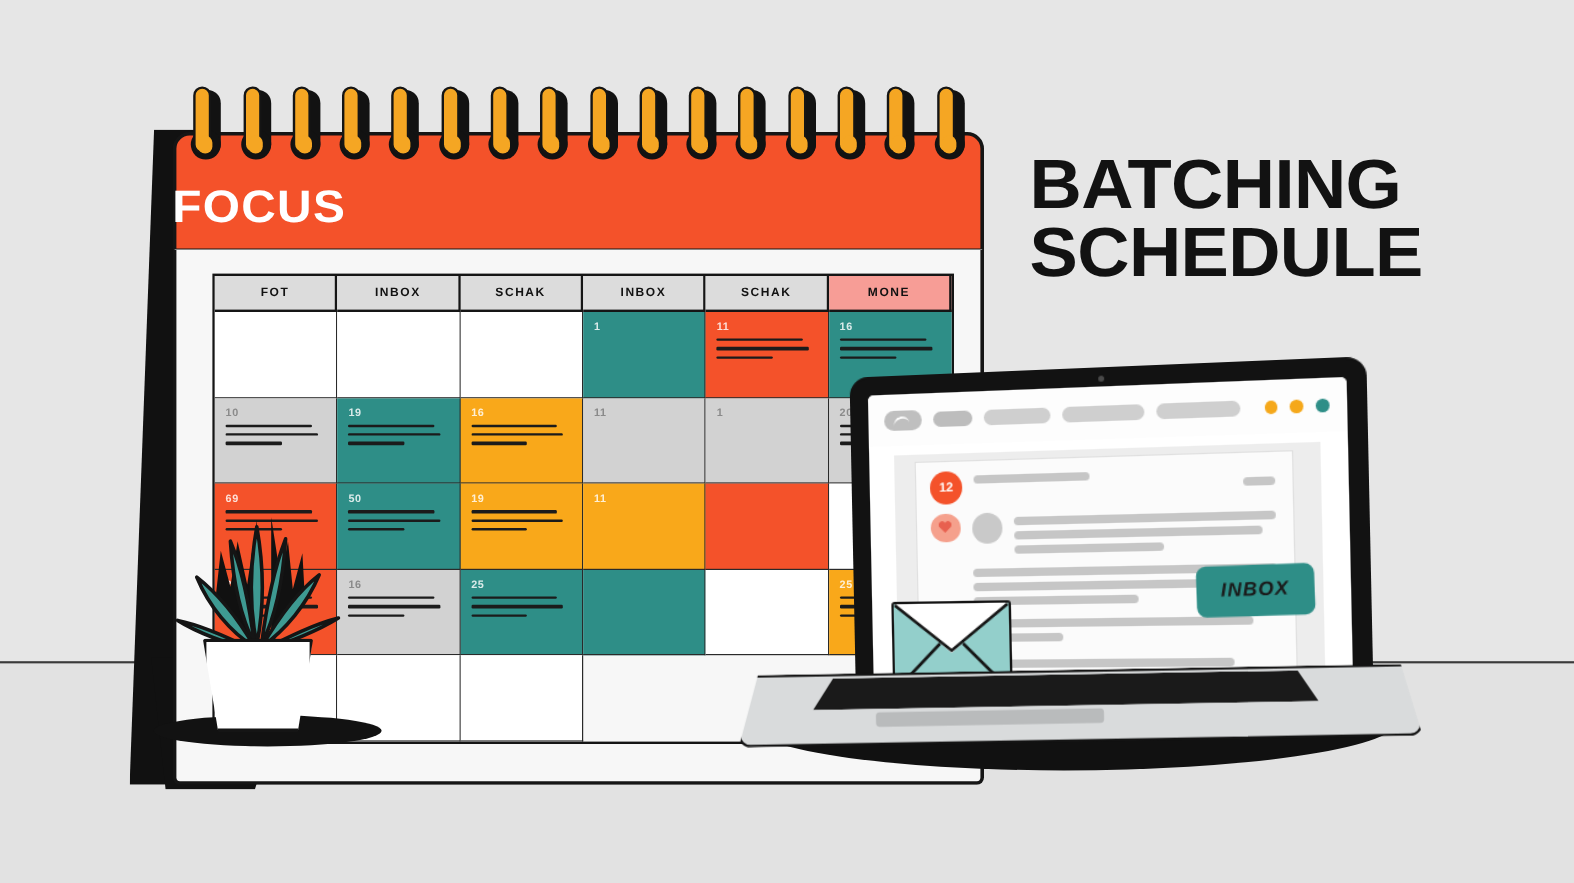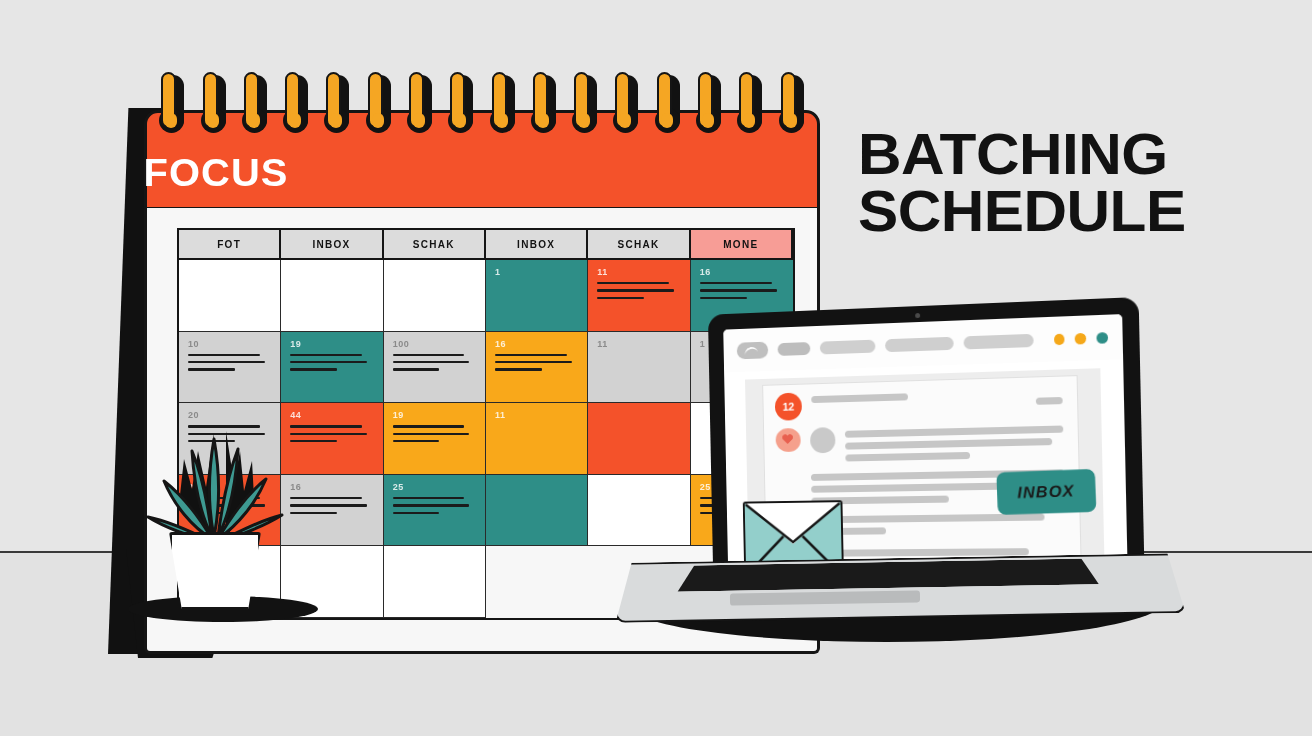--- a/index.html
+++ b/index.html
@@ -417,28 +417,20 @@
             </div>
           </div>
           <div class="cell teal">
             <span class="daynum">19</span>
             <div class="bars">
               <div class="bar w1"></div>
               <div class="bar w2"></div>
               <div class="bar w3"></div>
             </div>
           </div>
-          <div class="cell gray">
-            <span class="daynum">100</span>
-            <div class="bars">
-              <div class="bar w1"></div>
-              <div class="bar w2"></div>
-              <div class="bar w3"></div>
-            </div>
-          </div>
           <div class="cell yellow">
             <span class="daynum">16</span>
             <div class="bars">
               <div class="bar w1"></div>
               <div class="bar w2"></div>
               <div class="bar w3"></div>
             </div>
           </div>
           <div class="cell gray">
             <span class="daynum">11</span>
@@ -448,21 +440,29 @@
           </div>
           <div class="cell gray">
             <span class="daynum">20</span>
             <div class="bars">
               <div class="bar w1"></div>
               <div class="bar w2"></div>
               <div class="bar w3"></div>
             </div>
           </div>
           <div class="cell orange">
-            <span class="daynum">44</span>
+            <span class="daynum">69</span>
+            <div class="bars">
+              <div class="bar w1"></div>
+              <div class="bar w2"></div>
+              <div class="bar w3"></div>
+            </div>
+          </div>
+          <div class="cell teal">
+            <span class="daynum">50</span>
             <div class="bars">
               <div class="bar w1"></div>
               <div class="bar w2"></div>
               <div class="bar w3"></div>
             </div>
           </div>
           <div class="cell yellow">
             <span class="daynum">19</span>
             <div class="bars">
               <div class="bar w1"></div>

